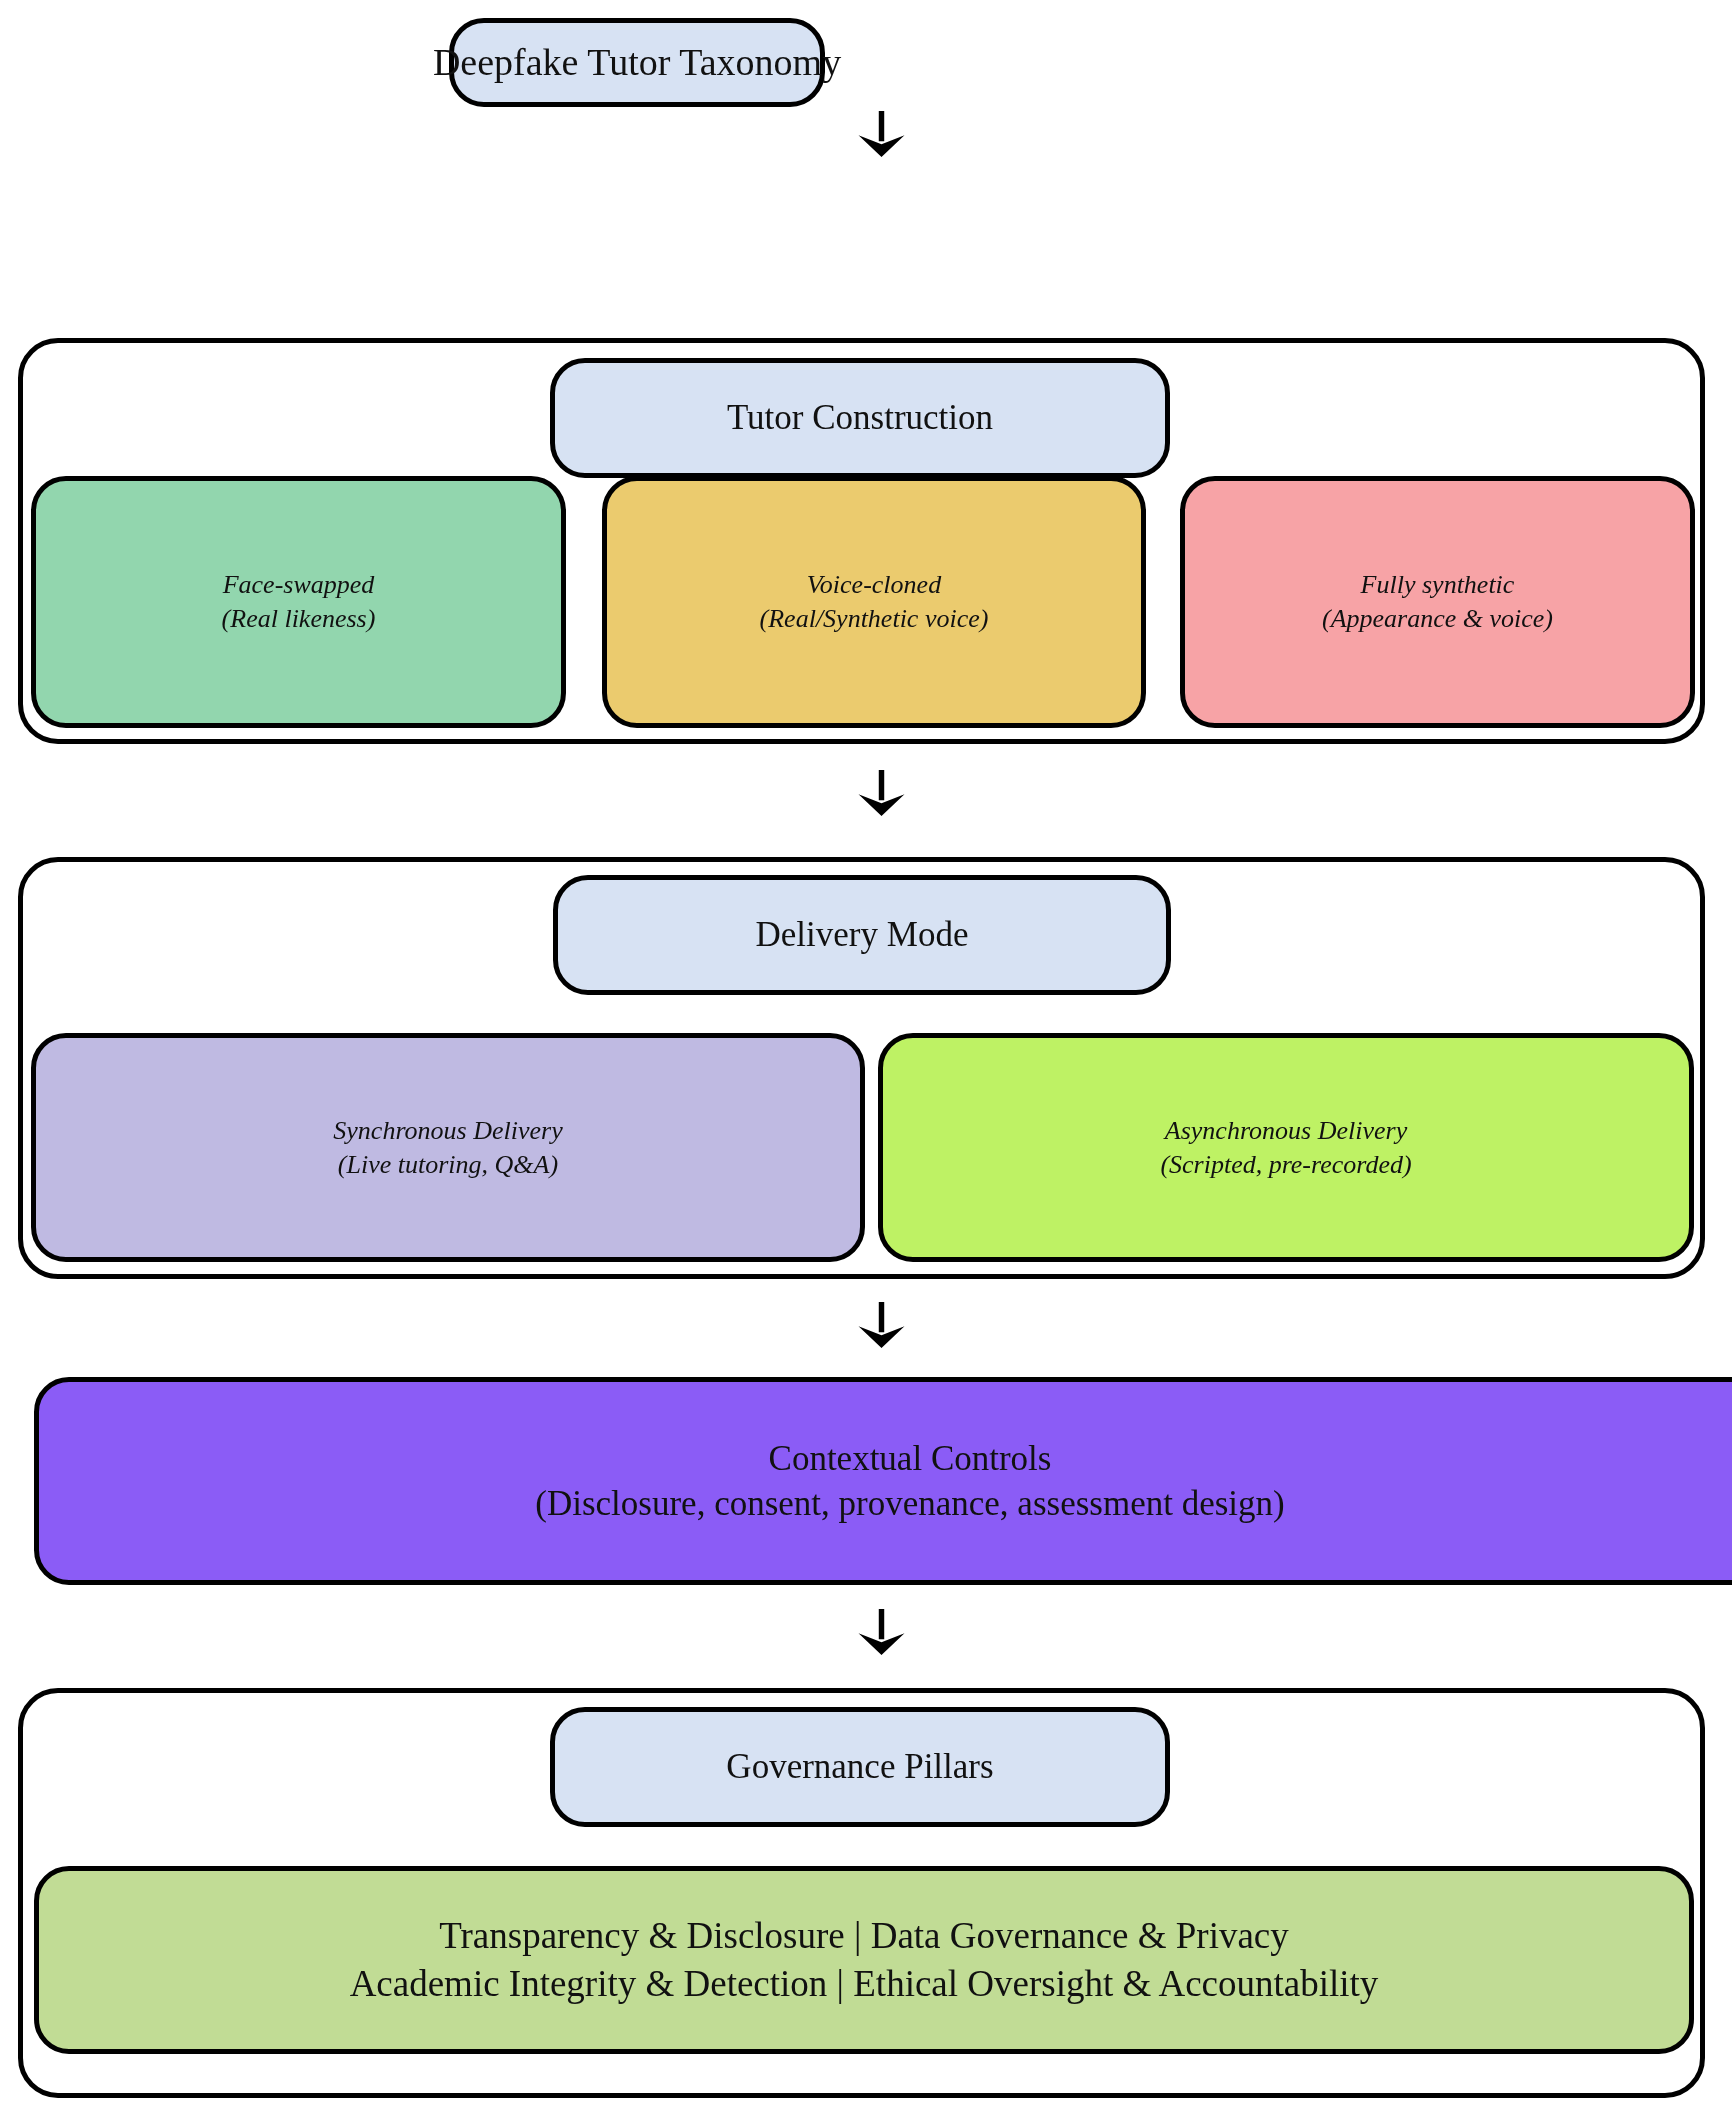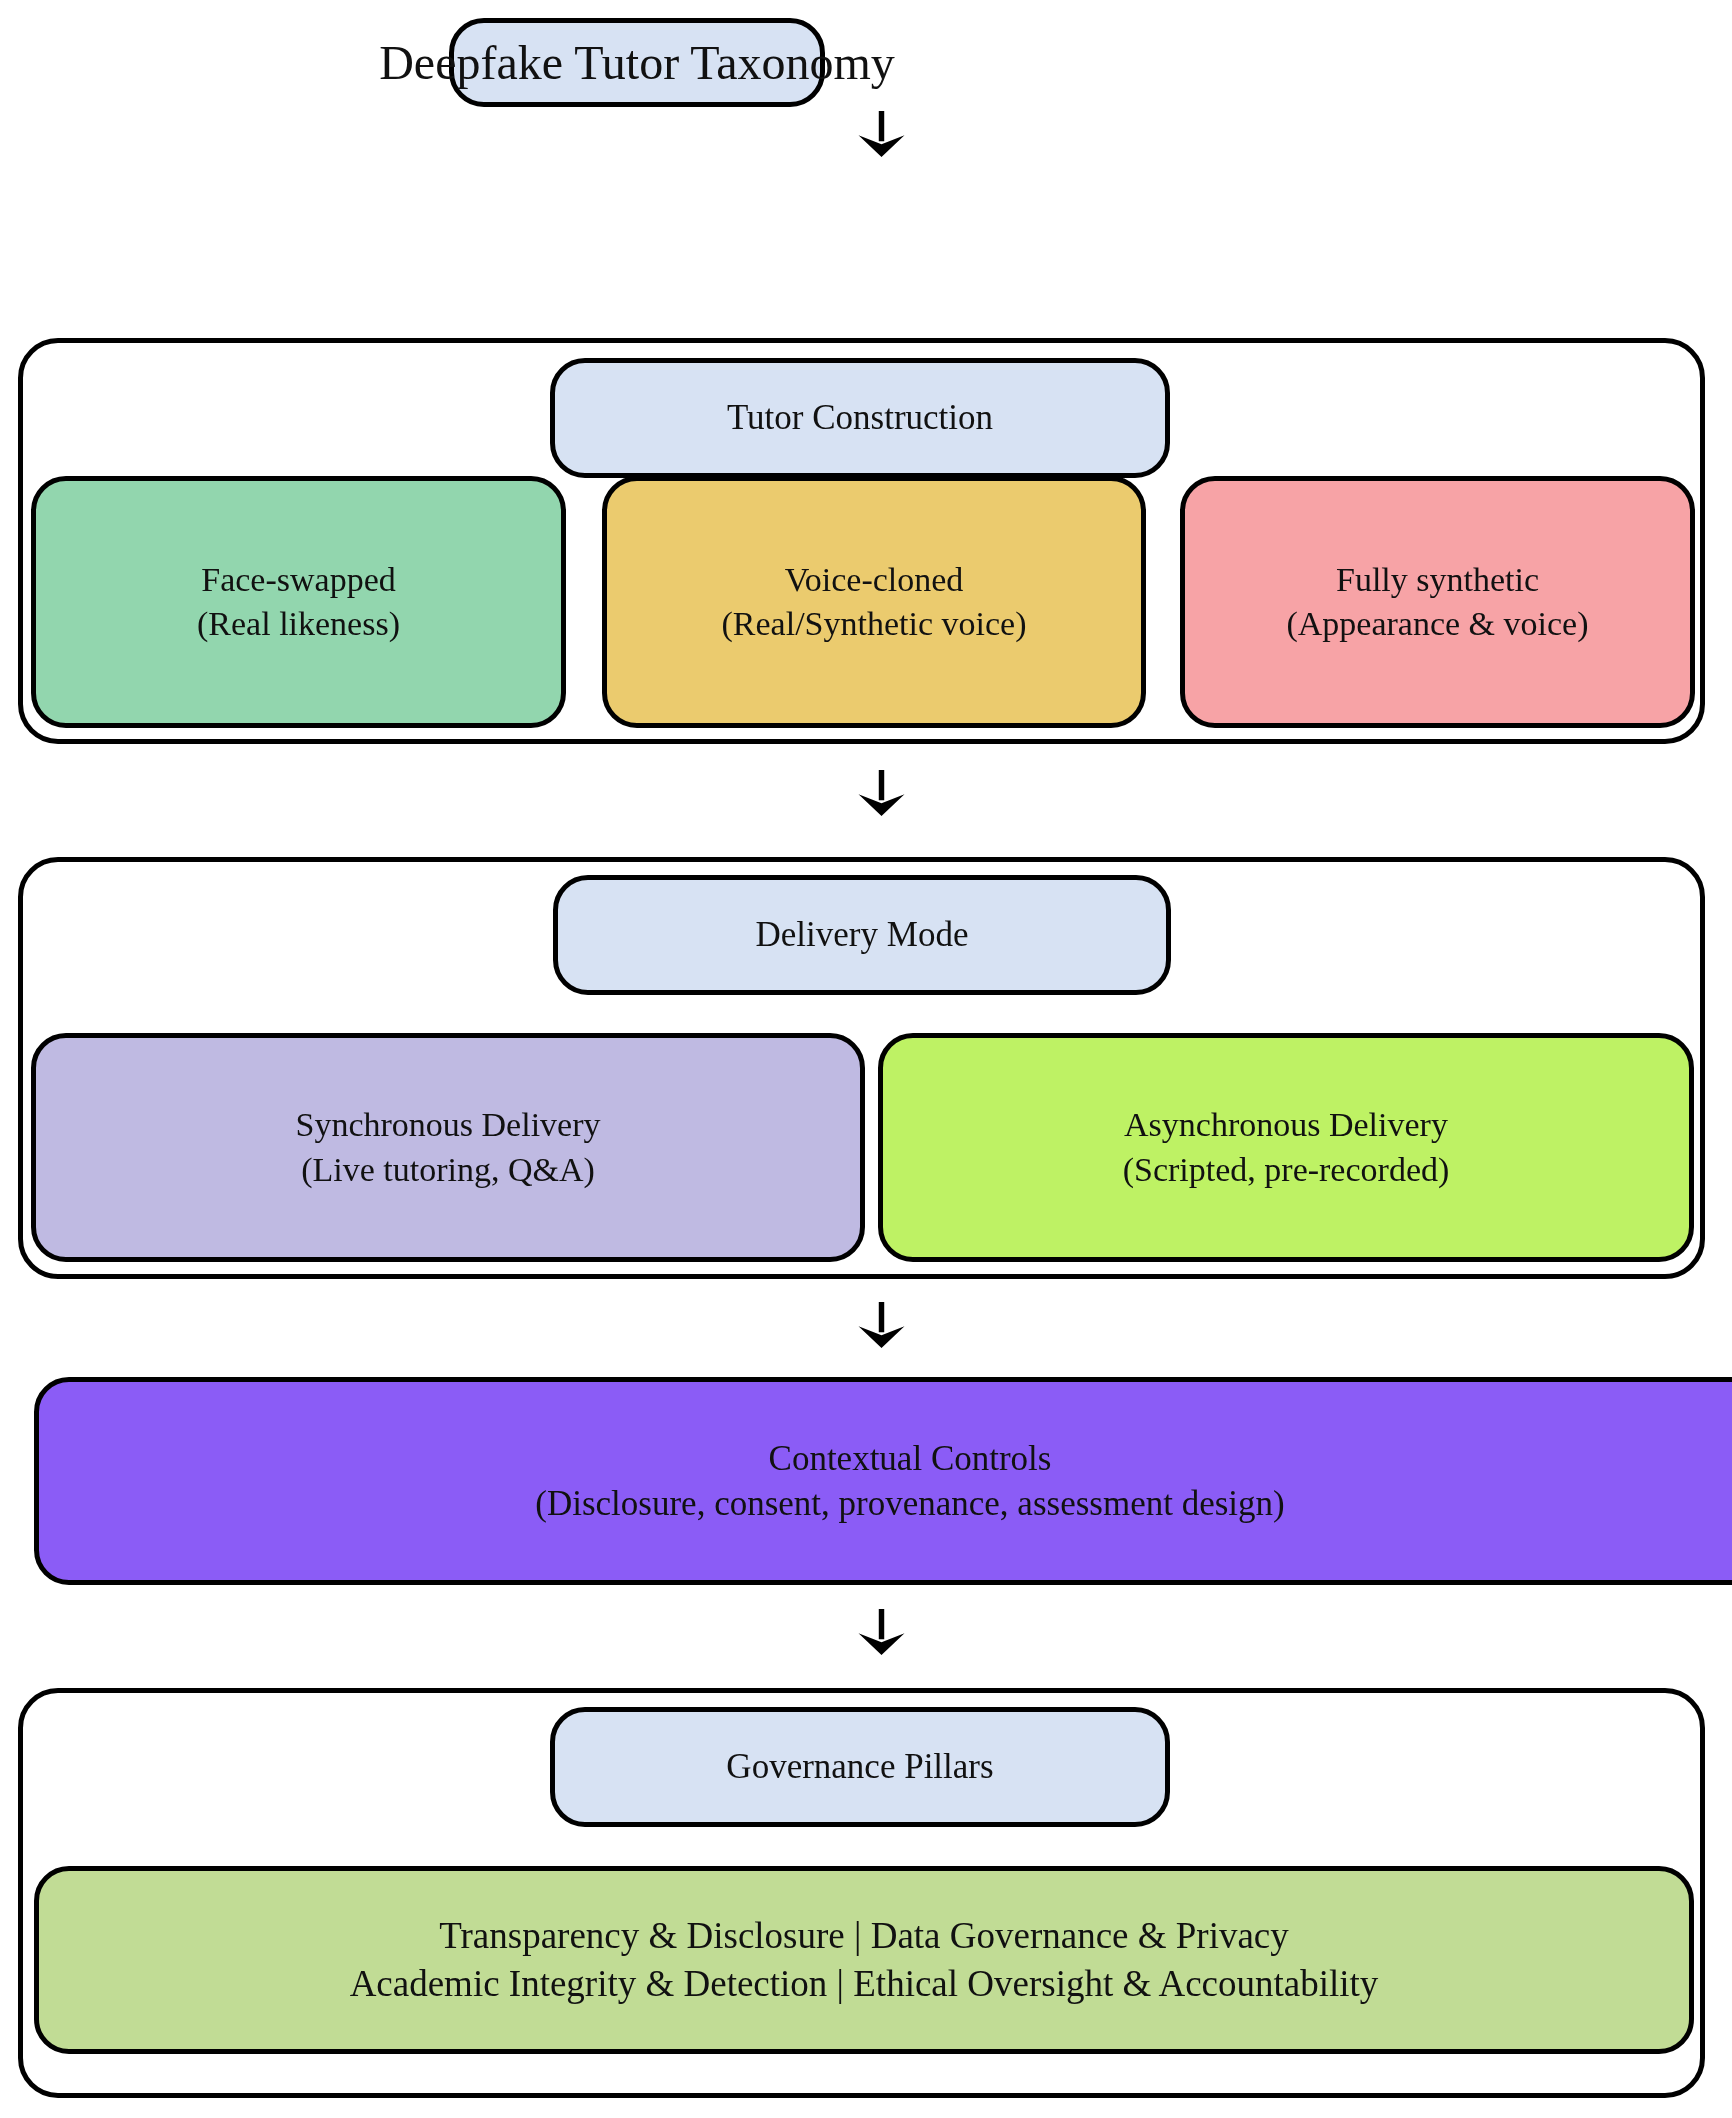--- a/index.html
+++ b/index.html
@@ -32,23 +32,23 @@
   }
   .container {
     background: #ffffff;
     border-radius: 40px;
   }
   .leaf-line {
     display: block;
     white-space: nowrap;
   }
   
-  .t-title   { font-size: 48px; }
+  .t-title   { font-size: 38px; }
   .t-group   { font-size: 35px; }
-  .t-leaf    { font-size: 34px; }
+  .t-leaf    { font-size: 26px; font-style: italic; }
   .t-wide    { font-size: 35px; }
   .t-pillars { font-size: 37px; }
 
   
   .arrow {
     position: absolute;
     width: 73px;
   }
   .arrow svg { display: block; }
 </style>

